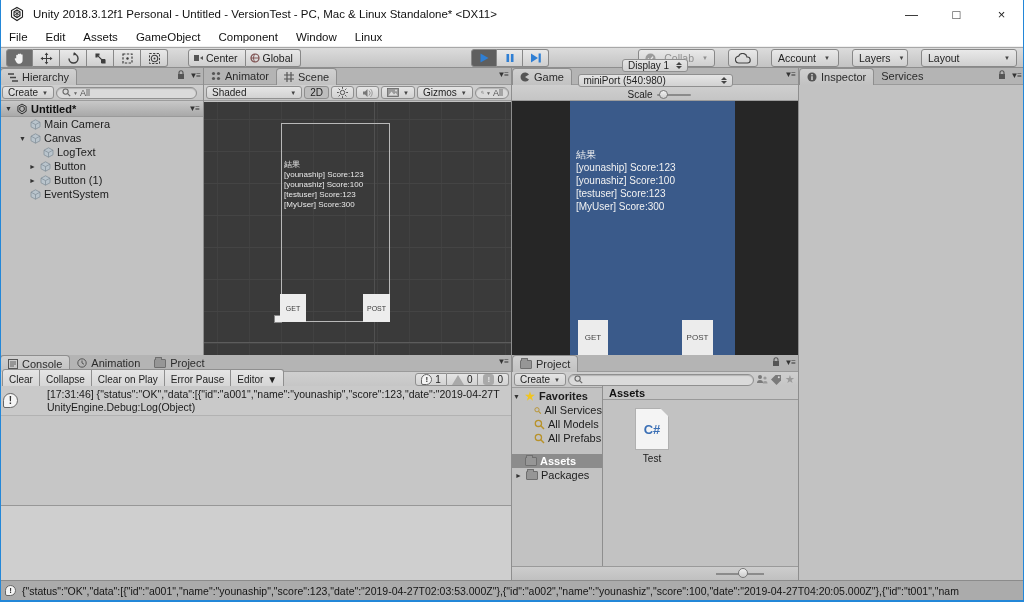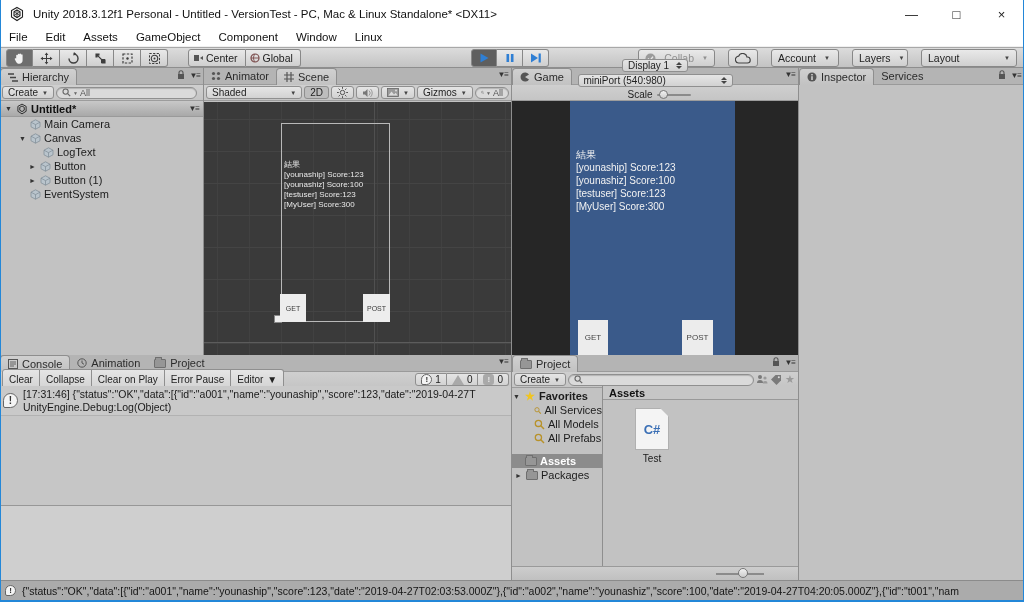--- a/index.html
+++ b/index.html
@@ -101,21 +101,21 @@
   .cbar { display:flex; }
   .cbtn { height:22px; border:1px solid #8f8f8f; border-left:none; background:linear-gradient(#e5e5e5,#d2d2d2); font-size:10px; color:#222; display:flex; align-items:center; padding:0 6px; gap:4px; }
   .cbtn:first-child { border-left:1px solid #8f8f8f; border-radius:3px 0 0 3px; }
   .cbtn:last-child { border-radius:0 3px 3px 0; }
   .counts { position:absolute; right:2px; top:1px; display:flex; }
   .count-seg { height:13px; border:1px solid #8f8f8f; border-left:none; background:linear-gradient(#e5e5e5,#d2d2d2); display:flex; align-items:center; padding:0 5px; gap:3px; font-size:10px; color:#222; }
   .count-seg:first-child { border-left:1px solid #8f8f8f; border-radius:3px 0 0 3px; }
   .count-seg:last-child { border-radius:0 3px 3px 0; }
   .console-list { position:absolute; left:0; top:31px; right:0; height:119px; background:#c6c6c6; }
   .log-entry { height:30px; border-bottom:1px solid #b2b2b2; background:#c9c9c9; display:flex; align-items:center; padding-left:3px; gap:5px; }
-  .log-lines { font-size:10.5px; color:#1a1a1a; line-height:13px; white-space:nowrap; overflow:hidden; }
+  .log-lines { font-size:10.5px; color:#1a1a1a; line-height:13px; white-space:nowrap; overflow:hidden;margin-left:24px; }
   .console-detail { position:absolute; left:0; top:150px; right:0; bottom:0; background:#cfcfcf; border-top:1px solid #979797; }
   .info-bubble { width:15px; height:15px; border-radius:50% 50% 50% 2px; background:#f4f4f4; border:1px solid #666; color:#333; font-size:10px; font-weight:bold; display:flex; align-items:center; justify-content:center; flex:0 0 auto; }
   .info-bubble.small { width:11px; height:11px; font-size:8px; }
   .warn-tri { width:0; height:0; border-left:6px solid transparent; border-right:6px solid transparent; border-bottom:10px solid #a9a9a9; position:relative; }
   .err-oct { width:11px; height:11px; border-radius:3px; background:#a9a9a9; color:#e7e7e7; font-size:8px; font-weight:bold; display:flex; align-items:center; justify-content:center; }
 
   
   .panel-project { left:512px; top:355px; width:287px; height:225px; }
   .proj-body { position:absolute; left:0; top:31px; right:0; bottom:14px; display:flex; }
   .proj-tree { width:91px; border-right:1px solid #8e8e8e; padding-top:3px; }

